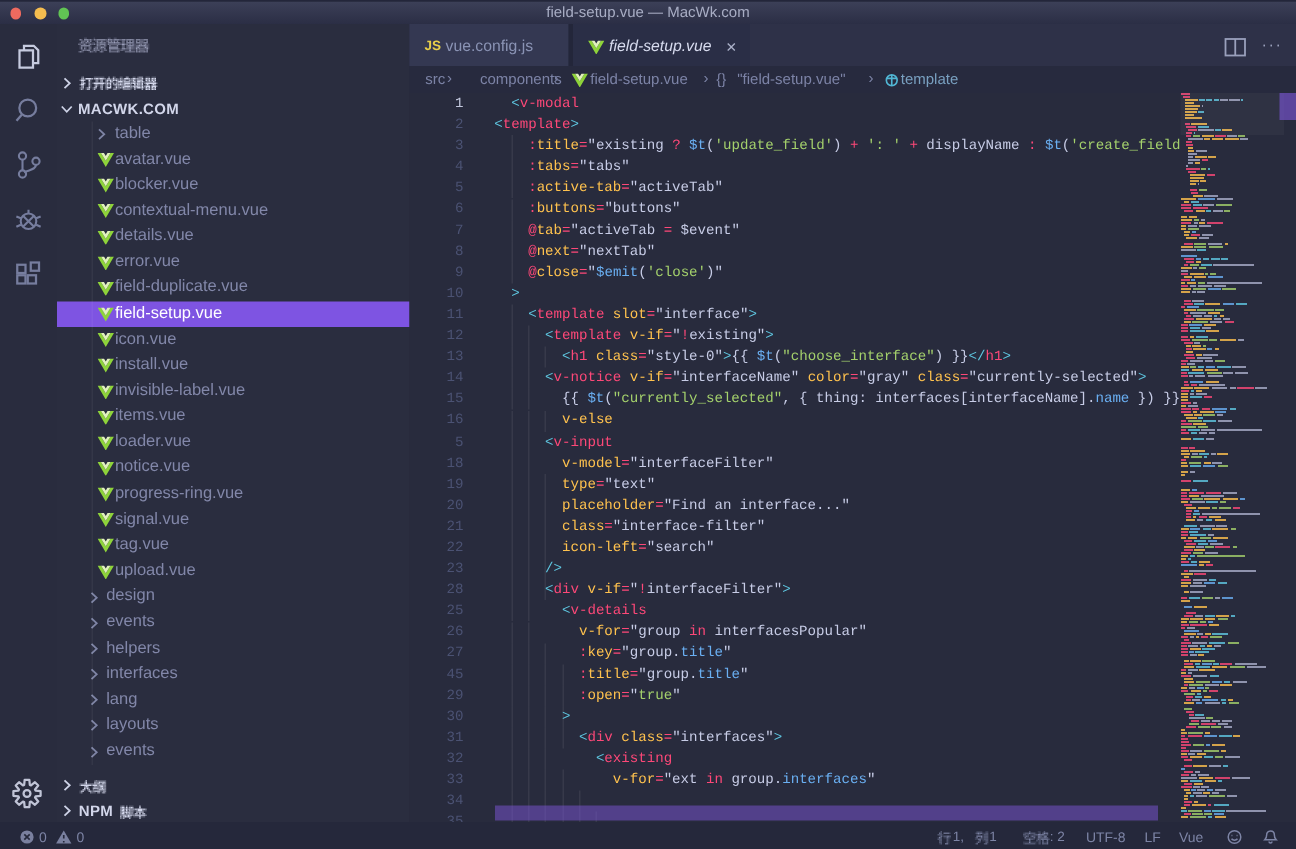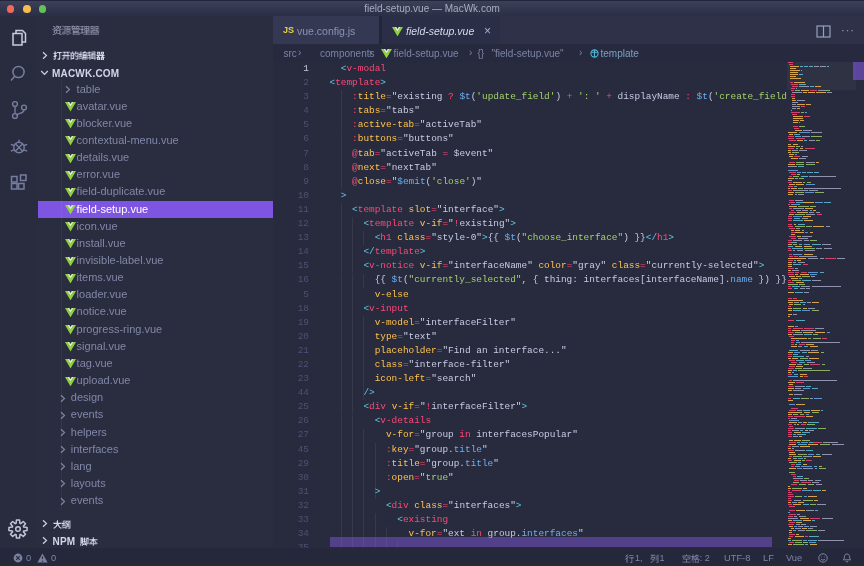--- a/index.html
+++ b/index.html
@@ -1331,21 +1331,21 @@
       <div class="gl">14</div>
       <div class="gl">15</div>
       <div class="gl">16</div>
       <div class="gl">5</div>
       <div class="gl">18</div>
       <div class="gl">19</div>
       <div class="gl">20</div>
       <div class="gl">21</div>
       <div class="gl">22</div>
       <div class="gl">23</div>
-      <div class="gl">44</div>
+      <div class="gl">28</div>
       <div class="gl">25</div>
       <div class="gl">26</div>
       <div class="gl">27</div>
       <div class="gl">45</div>
       <div class="gl">29</div>
       <div class="gl">30</div>
       <div class="gl">31</div>
       <div class="gl">32</div>
       <div class="gl">33</div>
       <div class="gl">34</div>
@@ -1358,21 +1358,20 @@
       <div class="cl"><span>&nbsp;&nbsp;&nbsp;&nbsp;</span><span style="color:#fd4878">:</span><span style="color:#ffc24e">tabs</span><span style="color:#fd4878">=</span><span>"tabs"</span></div>
       <div class="cl"><span>&nbsp;&nbsp;&nbsp;&nbsp;</span><span style="color:#fd4878">:</span><span style="color:#ffc24e">active-tab</span><span style="color:#fd4878">=</span><span>"activeTab"</span></div>
       <div class="cl"><span>&nbsp;&nbsp;&nbsp;&nbsp;</span><span style="color:#fd4878">:</span><span style="color:#ffc24e">buttons</span><span style="color:#fd4878">=</span><span>"buttons"</span></div>
       <div class="cl"><span>&nbsp;&nbsp;&nbsp;&nbsp;</span><span style="color:#fd4878">@</span><span style="color:#ffc24e">tab</span><span style="color:#fd4878">=</span><span>"activeTab&nbsp;</span><span style="color:#fd4878">=</span><span>&nbsp;$event"</span></div>
       <div class="cl"><span>&nbsp;&nbsp;&nbsp;&nbsp;</span><span style="color:#fd4878">@</span><span style="color:#ffc24e">next</span><span style="color:#fd4878">=</span><span>"nextTab"</span></div>
       <div class="cl"><span>&nbsp;&nbsp;&nbsp;&nbsp;</span><span style="color:#fd4878">@</span><span style="color:#ffc24e">close</span><span style="color:#fd4878">=</span><span>"</span><span style="color:#6aaff2">$emit</span><span>(</span><span style="color:#a4d16c">'close'</span><span>)"</span></div>
       <div class="cl"><span>&nbsp;&nbsp;</span><span style="color:#5fc8e2">&gt;</span></div>
       <div class="cl"><span>&nbsp;&nbsp;&nbsp;&nbsp;</span><span style="color:#5fc8e2">&lt;</span><span style="color:#fd4878">template</span><span>&nbsp;</span><span style="color:#ffc24e">slot</span><span style="color:#fd4878">=</span><span>"interface"</span><span style="color:#5fc8e2">&gt;</span></div>
       <div class="cl"><span>&nbsp;&nbsp;&nbsp;&nbsp;&nbsp;&nbsp;</span><span style="color:#5fc8e2">&lt;</span><span style="color:#fd4878">template</span><span>&nbsp;</span><span style="color:#ffc24e">v-if</span><span style="color:#fd4878">=</span><span>"</span><span style="color:#fd4878">!</span><span>existing"</span><span style="color:#5fc8e2">&gt;</span></div>
       <div class="cl"><span>&nbsp;&nbsp;&nbsp;&nbsp;&nbsp;&nbsp;&nbsp;&nbsp;</span><span style="color:#5fc8e2">&lt;</span><span style="color:#fd4878">h1</span><span>&nbsp;</span><span style="color:#ffc24e">class</span><span style="color:#fd4878">=</span><span>"style-0"</span><span style="color:#5fc8e2">&gt;</span><span>{{&nbsp;</span><span style="color:#6aaff2">$t</span><span>(</span><span style="color:#a4d16c">"choose_interface"</span><span>)&nbsp;}}</span><span style="color:#5fc8e2">&lt;/</span><span style="color:#fd4878">h1</span><span style="color:#5fc8e2">&gt;</span></div>
-      <div class="cl"><span>&nbsp;&nbsp;&nbsp;&nbsp;&nbsp;&nbsp;</span><span style="color:#5fc8e2">&lt;/</span><span style="color:#fd4878">template</span><span style="color:#5fc8e2">&gt;</span></div>
       <div class="cl"><span>&nbsp;&nbsp;&nbsp;&nbsp;&nbsp;&nbsp;</span><span style="color:#5fc8e2">&lt;</span><span style="color:#fd4878">v-notice</span><span>&nbsp;</span><span style="color:#ffc24e">v-if</span><span style="color:#fd4878">=</span><span>"interfaceName"&nbsp;</span><span style="color:#ffc24e">color</span><span style="color:#fd4878">=</span><span>"gray"&nbsp;</span><span style="color:#ffc24e">class</span><span style="color:#fd4878">=</span><span>"currently-selected"</span><span style="color:#5fc8e2">&gt;</span></div>
       <div class="cl"><span>&nbsp;&nbsp;&nbsp;&nbsp;&nbsp;&nbsp;&nbsp;&nbsp;{{&nbsp;</span><span style="color:#6aaff2">$t</span><span>(</span><span style="color:#a4d16c">"currently_selected"</span><span>,&nbsp;{&nbsp;thing:&nbsp;interfaces[interfaceName].</span><span style="color:#6aaff2">name</span><span>&nbsp;})&nbsp;}}</span></div>
       <div class="cl"><span>&nbsp;&nbsp;&nbsp;&nbsp;&nbsp;&nbsp;&nbsp;&nbsp;</span><span style="color:#ffc24e">v-else</span></div>
       <div class="cl"><span>&nbsp;&nbsp;&nbsp;&nbsp;&nbsp;&nbsp;</span><span style="color:#5fc8e2">&lt;</span><span style="color:#fd4878">v-input</span></div>
       <div class="cl"><span>&nbsp;&nbsp;&nbsp;&nbsp;&nbsp;&nbsp;&nbsp;&nbsp;</span><span style="color:#ffc24e">v-model</span><span style="color:#fd4878">=</span><span>"interfaceFilter"</span></div>
       <div class="cl"><span>&nbsp;&nbsp;&nbsp;&nbsp;&nbsp;&nbsp;&nbsp;&nbsp;</span><span style="color:#ffc24e">type</span><span style="color:#fd4878">=</span><span>"text"</span></div>
       <div class="cl"><span>&nbsp;&nbsp;&nbsp;&nbsp;&nbsp;&nbsp;&nbsp;&nbsp;</span><span style="color:#ffc24e">placeholder</span><span style="color:#fd4878">=</span><span>"Find&nbsp;an&nbsp;interface..."</span></div>
       <div class="cl"><span>&nbsp;&nbsp;&nbsp;&nbsp;&nbsp;&nbsp;&nbsp;&nbsp;</span><span style="color:#ffc24e">class</span><span style="color:#fd4878">=</span><span>"interface-filter"</span></div>
       <div class="cl"><span>&nbsp;&nbsp;&nbsp;&nbsp;&nbsp;&nbsp;&nbsp;&nbsp;</span><span style="color:#ffc24e">icon-left</span><span style="color:#fd4878">=</span><span>"search"</span></div>
       <div class="cl"><span>&nbsp;&nbsp;&nbsp;&nbsp;&nbsp;&nbsp;</span><span style="color:#5fc8e2">/&gt;</span></div>

